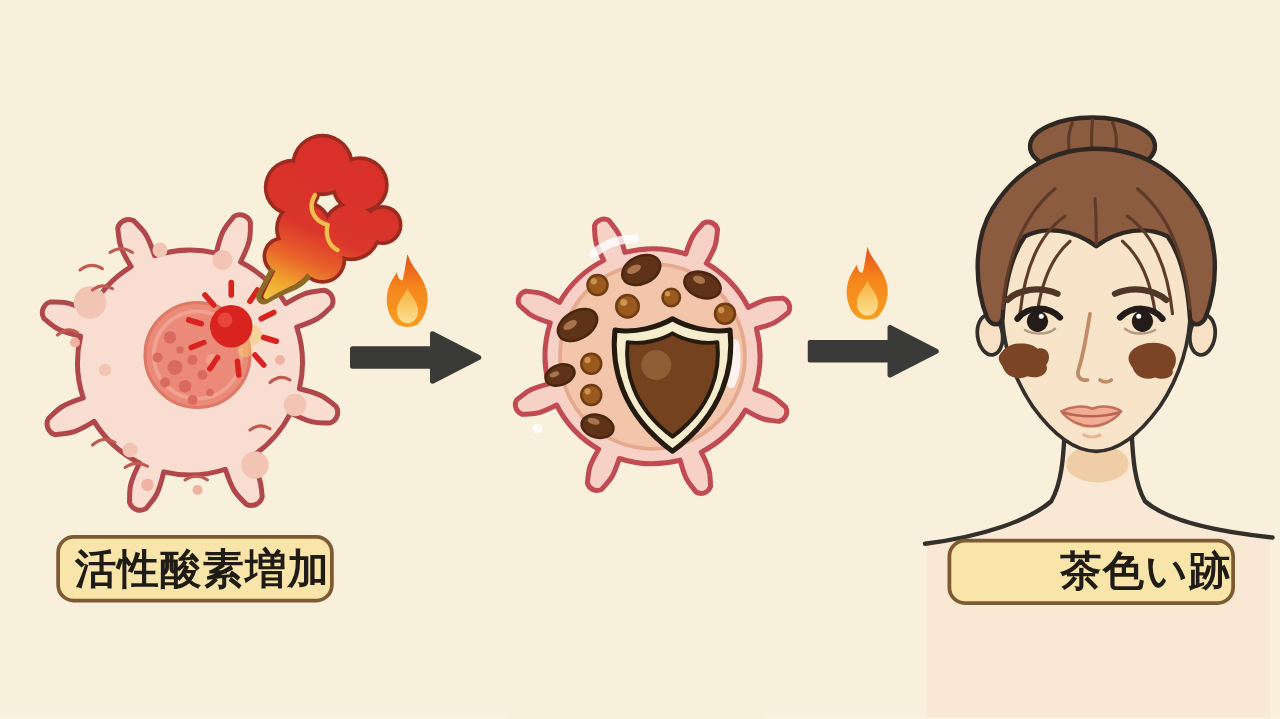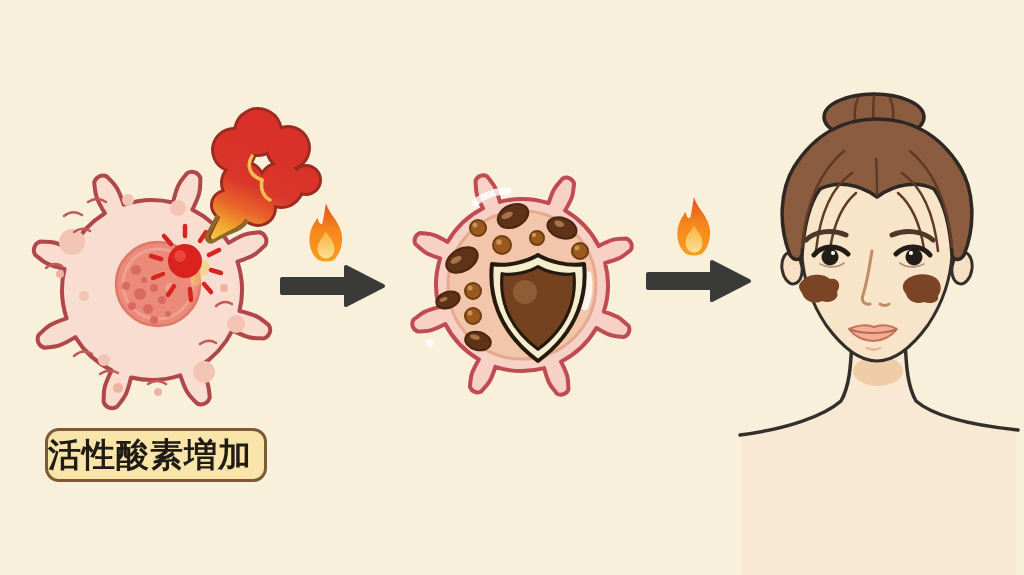--- a/index.html
+++ b/index.html
@@ -6,21 +6,21 @@
   .canvas{
     position:relative;
     width:1024px;height:575px;
     background:var(--bg,#F9F0DC);
     overflow:hidden;
     font-family:"Liberation Sans", sans-serif;
   }
   .art{position:absolute;}
   .step-label{
     position:absolute;
-    display:flex;align-items:center;justify-content:flex-start;
+    display:flex;align-items:center;justify-content:flex-end;
     background:var(--label-fill,#F9E5A9);
     border:3px solid var(--label-border,#7E5A34);
     border-radius:14px;
     box-sizing:border-box;
     font-weight:bold;
     font-size:33px;
     letter-spacing:1px;
     color:var(--label-text,#1F1B15);
     white-space:nowrap;
   }
@@ -293,14 +293,17 @@
         <path d="M119,244 C127,240 137,239 144,242 C151,239 161,240 167,244 C161,252 151,256 143,256 C135,256 125,252 119,244 Z" fill="#F2AE93" stroke="#C4715C" stroke-width="2" stroke-linejoin="round"></path>
         <path d="M121,245 C133,249 153,249 165,245" fill="none" stroke="#B96753" stroke-width="2" stroke-linecap="round"></path>
         <path d="M137,263 C141,265 146,265 150,263" fill="none" stroke="#E4B896" stroke-width="2.5" stroke-linecap="round"></path>
       </g>
     </g>
   </svg>
 
   <div class="step-label" style="left:45px;top:428px;width:222px;height:54px">
     <span>活性酸素増加</span>
   </div>
+  <div class="step-label" style="left:758px;top:431px;width:230px;height:53px">
+    <span>茶色い跡</span>
+  </div>
 
 </div>
 
 </body></html>

